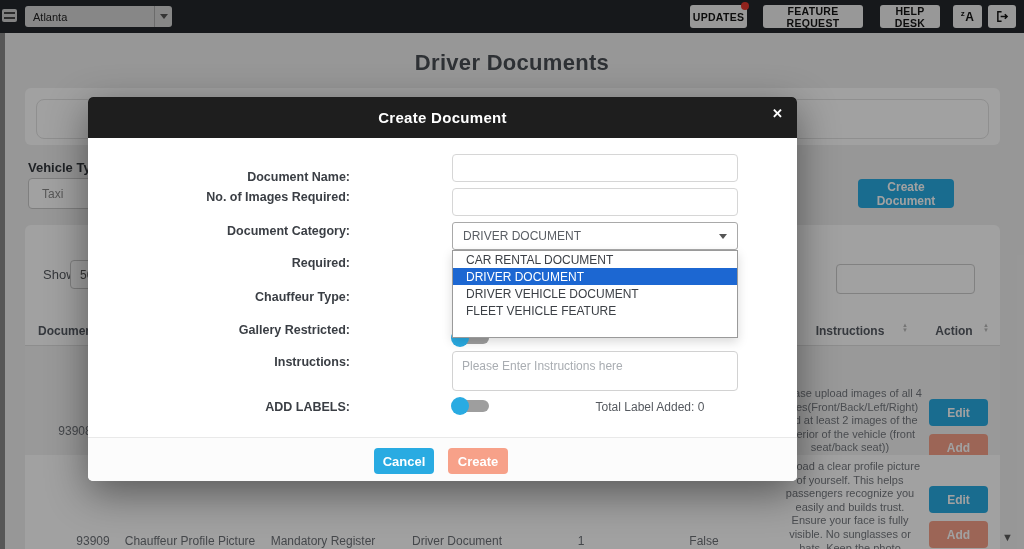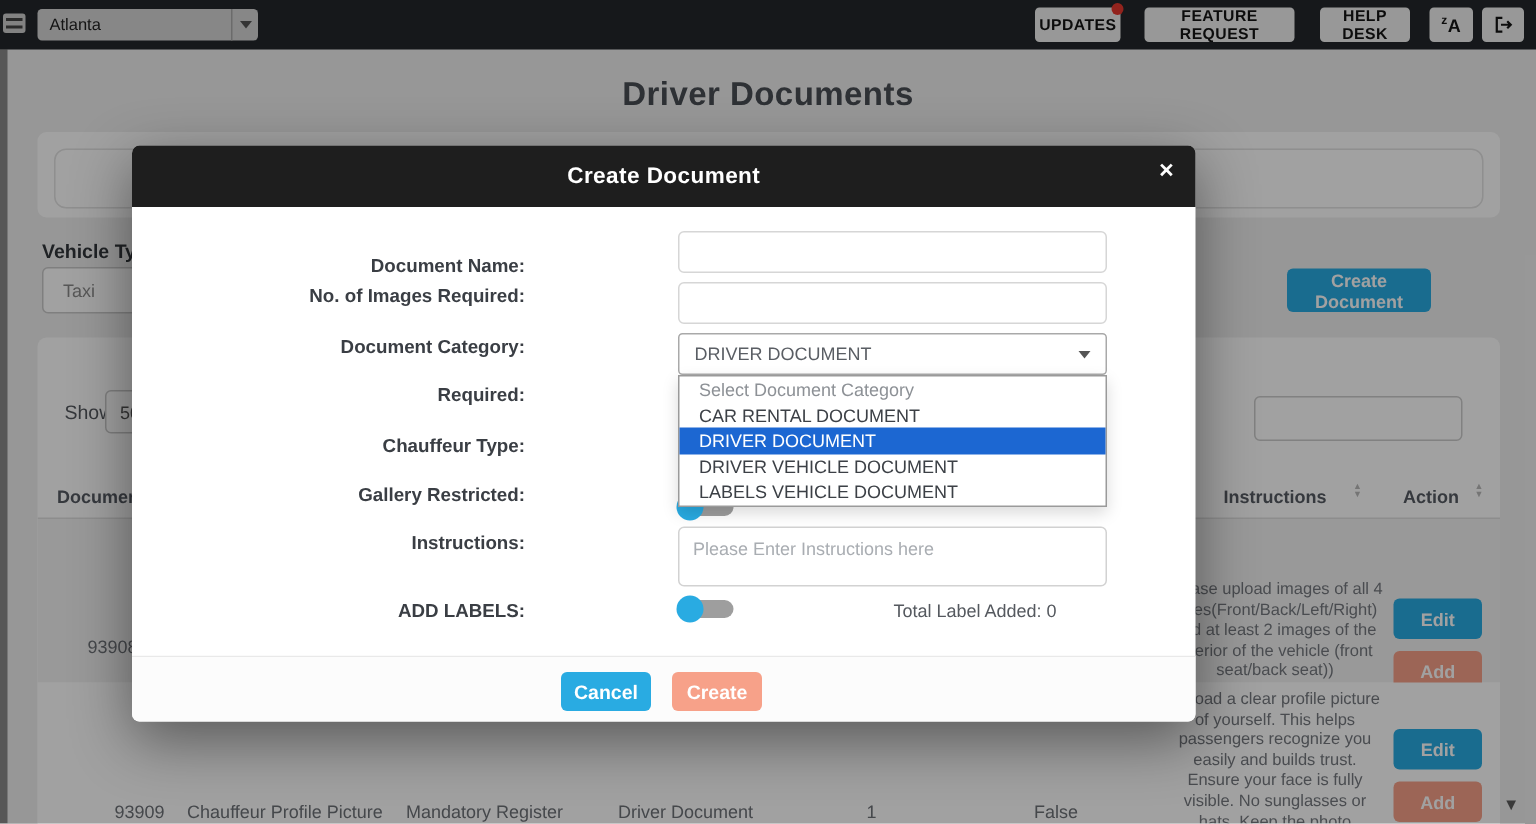--- a/index.html
+++ b/index.html
@@ -179,25 +179,24 @@
   <div class="m-lbl" style="top:159px;">Required:</div>
   <div class="m-lbl" style="top:193px;">Chauffeur Type:</div>
   <div class="m-lbl" style="top:226px;">Gallery Restricted:</div>
 
   <div class="toggle" style="left:364px;top:234px;z-index:2;">
     <div class="track"></div>
       <div class="knob"></div>
   </div>
 
   <div class="dropdown">
-    <div class="opt placeholder">Select Document Category</div>
     <div class="opt">CAR RENTAL DOCUMENT</div>
     <div class="opt selected">DRIVER DOCUMENT</div>
     <div class="opt">DRIVER VEHICLE DOCUMENT</div>
-    <div class="opt">LABELS VEHICLE DOCUMENT</div>
+    <div class="opt">FLEET VEHICLE FEATURE</div>
   </div>
 
   <div class="m-lbl" style="top:258px;">Instructions:</div>
   <textarea class="m-textarea" placeholder="Please Enter Instructions here" style=""></textarea>
 
   <div class="m-lbl" style="top:303px;">ADD LABELS:</div>
   <div class="toggle" style="left:364px;top:302px;">
     <div class="track"></div>
       <div class="knob"></div>
   </div>

